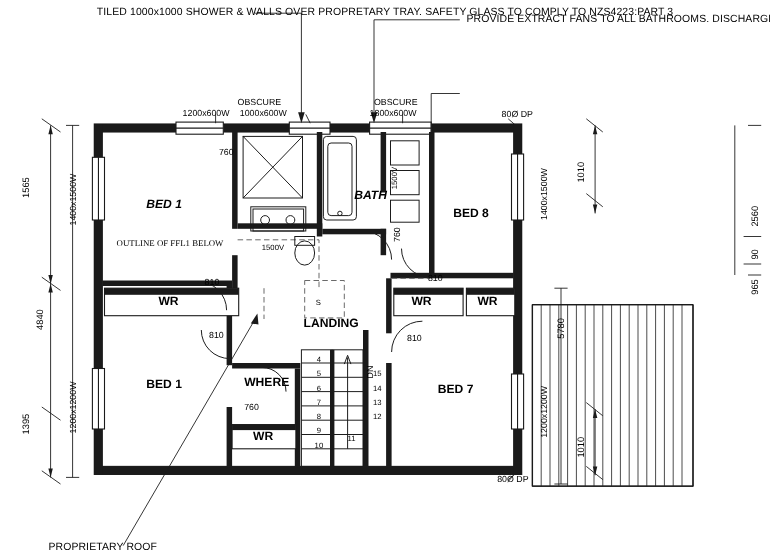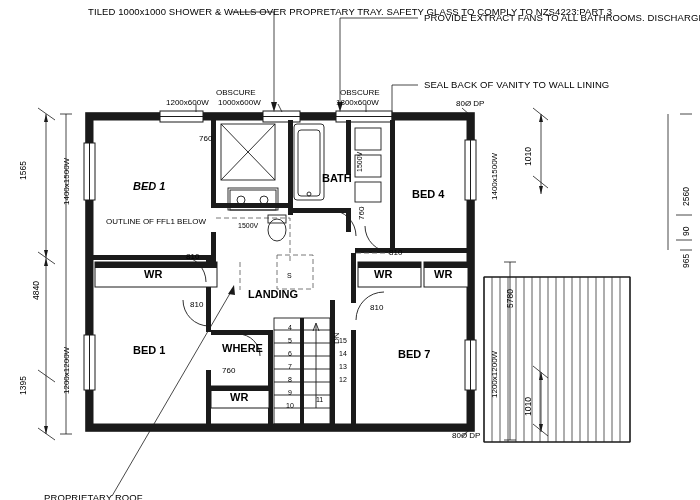--- a/index.html
+++ b/index.html
@@ -275,59 +275,58 @@
 
       <g stroke="#1a1a1a" stroke-width="0.8">
         <line x1="113" y1="275" x2="113" y2="275"></line>
       </g>
 
     </g>
   </svg>
 
   <div class="ct note" style="left:88px;top:6px;width:150px;">TILED 1000x1000 SHOWER &amp; WALLS OVER PROPRETARY TRAY. SAFETY GLASS TO COMPLY TO NZS4223:PART 3</div>
   <div class="ct note" style="left:424px;top:12px;width:215px;">PROVIDE EXTRACT FANS TO ALL BATHROOMS. DISCHARGE THROUGH WALL WHERE POSSIBLE OR THROUGH ROOF COWL WHERE NECESSARY.</div>
-  <div class="ct note" style="left:424px;top:79px;width:210px;">SEAL BACK OF VANITY TO WALL LINING</div>
   <div class="ct note" style="left:44px;top:492px;width:180px;">PROPRIETARY ROOF</div>
 
   <div class="ct sm" style="left:216px;top:88px;">OBSCURE</div>
   <div class="ct sm" style="left:166px;top:98px;">1200x600W</div>
   <div class="ct sm" style="left:218px;top:98px;">1000x600W</div>
   <div class="ct sm" style="left:340px;top:88px;">OBSCURE</div>
   <div class="ct sm" style="left:336px;top:98px;">1800x600W</div>
 
   <div class="ct sm vert" style="left:62px;top:145px;height:60px;">1400x1500W</div>
   <div class="ct sm vert" style="left:62px;top:332px;height:62px;">1200x1200W</div>
   <div class="ct sm vert" style="left:490px;top:140px;height:60px;">1400x1500W</div>
   <div class="ct sm vert" style="left:490px;top:336px;height:62px;">1200x1200W</div>
 
   <div class="ct xs vert" style="left:356px;top:140px;height:32px;">1500V</div>
   <div class="ct xs" style="left:238px;top:222px;">1500V</div>
 
   <div class="ct lbl" style="left:133px;top:180px;font-style:italic;">BED 1</div>
   <div class="ct lbl" style="left:133px;top:344px;">BED 1</div>
   <div class="ct lbl" style="left:398px;top:348px;">BED 7</div>
-  <div class="ct lbl" style="left:412px;top:188px;">BED 4</div>
-  <div class="ct lbl" style="left:322px;top:172px;">BATH</div>
+  <div class="ct lbl" style="left:412px;top:188px;">BED 8</div>
+  <div class="ct lbl" style="left:322px;top:172px;font-style:italic;">BATH</div>
   <div class="ct lbl" style="left:222px;top:342px;">WHERE</div>
-  <div class="ct lbl" style="left:248px;top:288px;">LANDING</div>
+  <div class="ct lbl" style="left:276px;top:288px;">LANDING</div>
 
   <div class="ct lbl" style="left:144px;top:268px;">WR</div>
   <div class="ct lbl" style="left:374px;top:268px;">WR</div>
   <div class="ct lbl" style="left:434px;top:268px;">WR</div>
   <div class="ct lbl" style="left:230px;top:391px;">WR</div>
 
   <div class="ct sm" style="left:199px;top:134px;">760</div>
   <div class="ct sm" style="left:186px;top:252px;">810</div>
   <div class="ct sm" style="left:190px;top:300px;">810</div>
   <div class="ct sm" style="left:389px;top:248px;">810</div>
   <div class="ct sm" style="left:370px;top:303px;">810</div>
   <div class="ct sm" style="left:222px;top:366px;">760</div>
   <div class="ct sm vert" style="left:357px;top:196px;height:24px;">760</div>
 
-  <div class="ct sm" style="left:106px;top:216px;line-height:11px;">OUTLINE OF FFL1 BELOW</div>
+  <div class="ct sm" style="left:106px;top:216px;line-height:11px;font-family:Liberation Serif, serif;">OUTLINE OF FFL1 BELOW</div>
 
   <div class="ct xs" style="left:287px;top:272px;">S</div>
   <div class="ct sm vert" style="left:332px;top:322px;height:22px;">DN</div>
 
   <div class="ct sm" style="left:456px;top:99px;">80Ø DP</div>
   <div class="ct sm" style="left:452px;top:431px;">80Ø DP</div>
 
   <div class="ct xs" style="left:288px;top:324px;">4</div>
   <div class="ct xs" style="left:288px;top:337px;">5</div>
   <div class="ct xs" style="left:288px;top:350px;">6</div>

